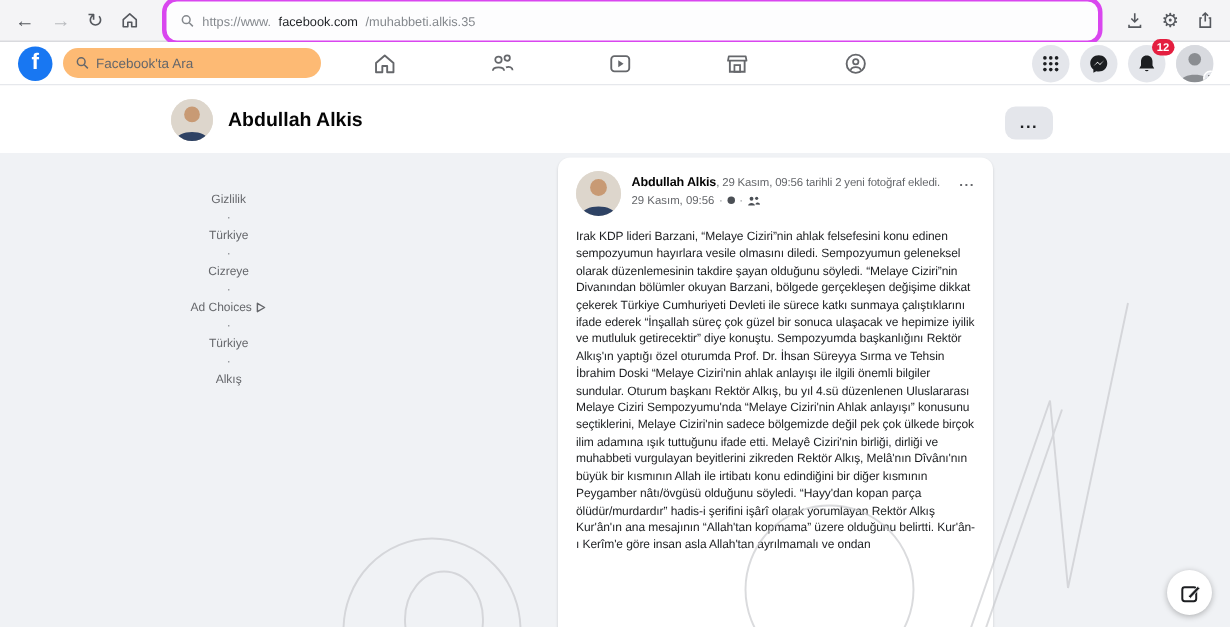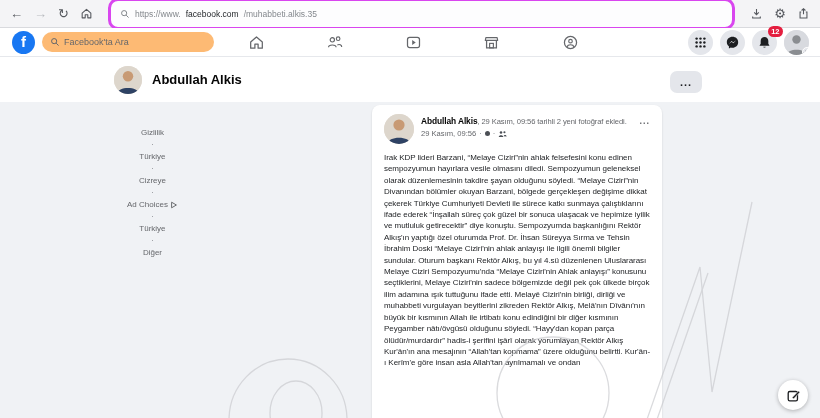--- a/index.html
+++ b/index.html
@@ -212,21 +212,21 @@
       <span class="flink">Türkiye</span>
       <span class="fsep">·</span>
       <span class="flink">Cizreye</span>
       <span class="fsep">·</span>
       <span class="flink">Ad Choices<svg width="8" height="8" viewBox="0 0 10 10">
           <path d="M2 1.5 L8 5 L2 8.5 Z" fill="none" stroke="#65676b" stroke-width="1.2" stroke-linejoin="round"></path>
         </svg></span>
       <span class="fsep">·</span>
       <span class="flink">Türkiye</span>
       <span class="fsep">·</span>
-      <span class="flink">Diğer</span>
+      <span class="flink">Alkış</span>
     </div>
 
   <article class="card">
     <div class="phead">
       <div class="avatar2">
         <svg width="30" height="30" viewBox="0 0 30 30">
             <rect width="30" height="30" fill="#ddd6cc"></rect>
             <circle cx="15" cy="11" r="5.6" fill="#c89a74"></circle>
             <path d="M3.5 30 c0-8.5 23-8.5 23 0 Z" fill="#2e4264"></path>
           </svg>

